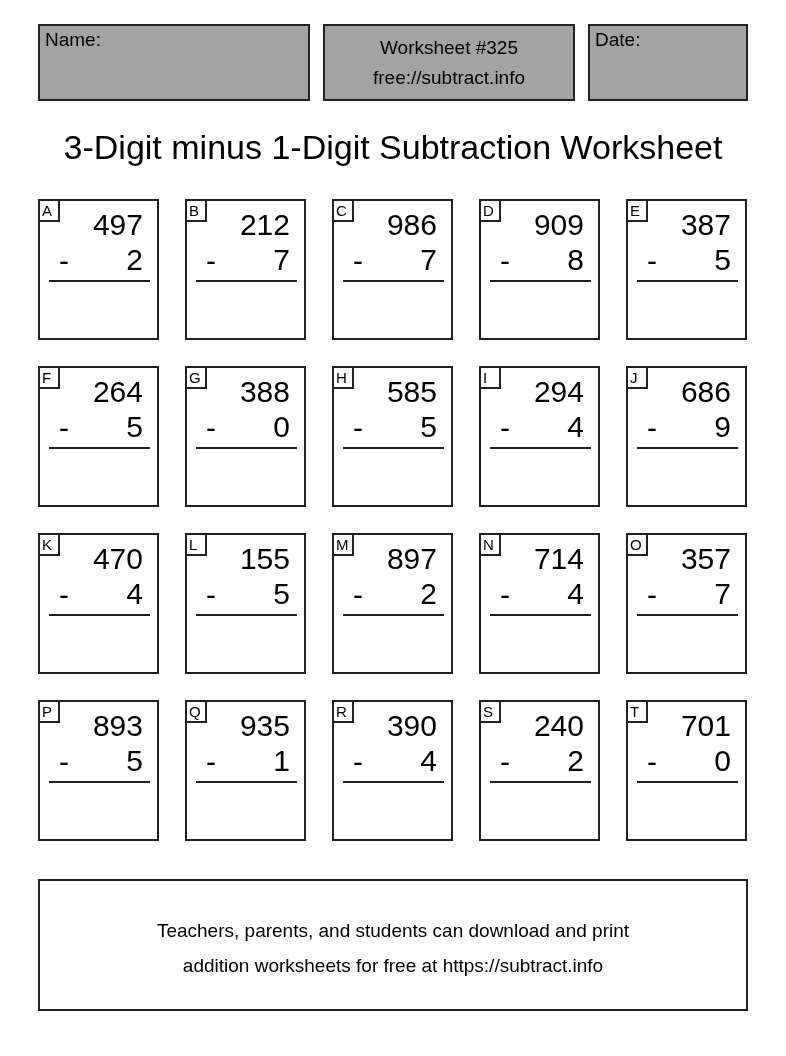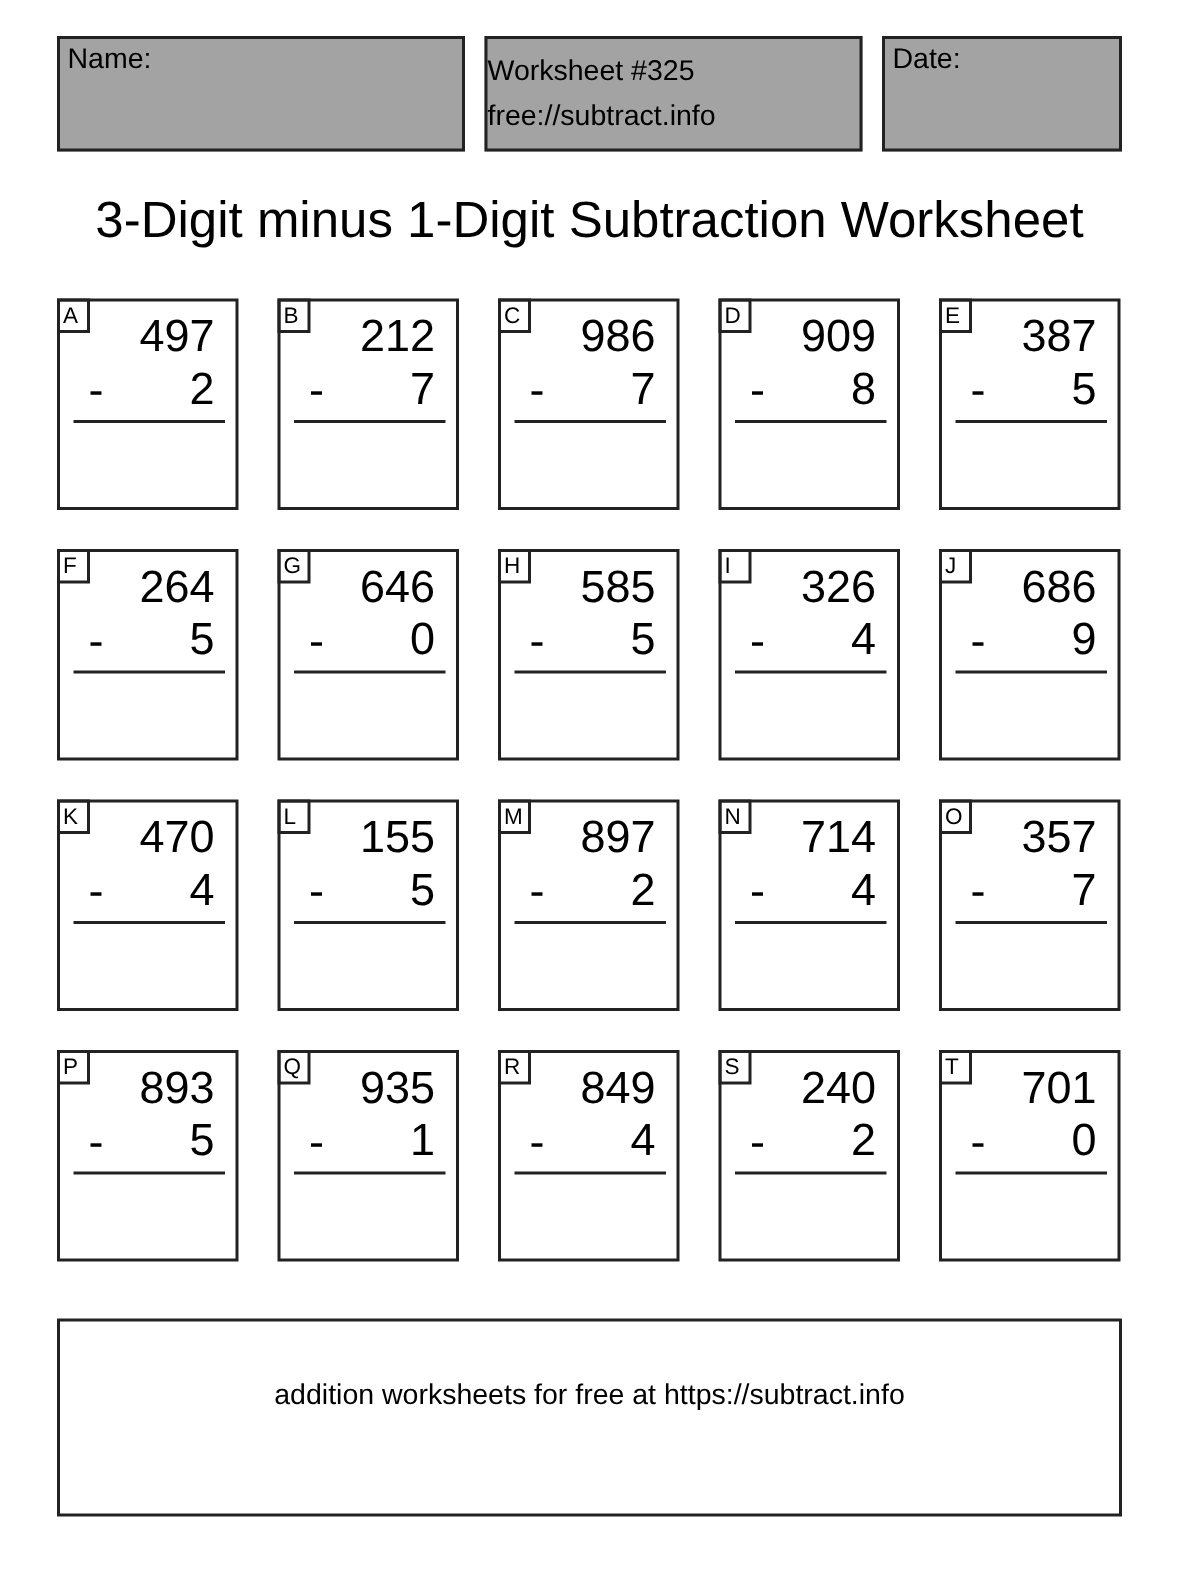--- a/index.html
+++ b/index.html
@@ -5,21 +5,21 @@
     html, body { margin: 0; padding: 0; background: #ffffff; }
     body {
       width: 786px; height: 1056px; position: relative; overflow: hidden;
       font-family: "Liberation Sans", sans-serif; color: #000;
     }
     .hdr-box {
       position: absolute; box-sizing: border-box;
       border: 2px solid #222; background: #a3a3a3;
     }
     .hdr-name { left: 38px; top: 24px; width: 272px; height: 77px; }
-    .hdr-ws   { left: 323px; top: 24px; width: 252px; height: 77px; }
+    .hdr-ws   { left: 323px; top: 24px; width: 252px; height: 77px; text-align: center; }
     .hdr-date { left: 588px; top: 24px; width: 160px; height: 77px; }
     .hdr-label { position: absolute; left: 5px; top: 3px; font-size: 19px; }
     .ws-line { font-size: 19px; line-height: 30px; }
     .ws-lines { padding-top: 7px; }
     .title {
       position: absolute; left: 0; top: 124px; width: 786px;
       text-align: center; font-size: 34px; line-height: 46px;
     }
     .grid { position: absolute; left: 0; top: 0; }
     .prob {
@@ -113,35 +113,35 @@
     </div>
     <div class="prob" style="left: 38px; top: 366px;">
       <div class="prob-letter">F</div>
       <div class="prob-top">264</div>
       <div class="prob-minus">-</div>
       <div class="prob-bottom">5</div>
       <div class="prob-line"></div>
     </div>
     <div class="prob" style="left: 185px; top: 366px;">
       <div class="prob-letter">G</div>
-      <div class="prob-top">646</div>
+      <div class="prob-top">388</div>
       <div class="prob-minus">-</div>
       <div class="prob-bottom">0</div>
       <div class="prob-line"></div>
     </div>
     <div class="prob" style="left: 332px; top: 366px;">
       <div class="prob-letter">H</div>
       <div class="prob-top">585</div>
       <div class="prob-minus">-</div>
       <div class="prob-bottom">5</div>
       <div class="prob-line"></div>
     </div>
     <div class="prob" style="left: 479px; top: 366px;">
       <div class="prob-letter">I</div>
-      <div class="prob-top">326</div>
+      <div class="prob-top">294</div>
       <div class="prob-minus">-</div>
       <div class="prob-bottom">4</div>
       <div class="prob-line"></div>
     </div>
     <div class="prob" style="left: 626px; top: 366px;">
       <div class="prob-letter">J</div>
       <div class="prob-top">686</div>
       <div class="prob-minus">-</div>
       <div class="prob-bottom">9</div>
       <div class="prob-line"></div>
@@ -190,21 +190,21 @@
     </div>
     <div class="prob" style="left: 185px; top: 700px;">
       <div class="prob-letter">Q</div>
       <div class="prob-top">935</div>
       <div class="prob-minus">-</div>
       <div class="prob-bottom">1</div>
       <div class="prob-line"></div>
     </div>
     <div class="prob" style="left: 332px; top: 700px;">
       <div class="prob-letter">R</div>
-      <div class="prob-top">849</div>
+      <div class="prob-top">390</div>
       <div class="prob-minus">-</div>
       <div class="prob-bottom">4</div>
       <div class="prob-line"></div>
     </div>
     <div class="prob" style="left: 479px; top: 700px;">
       <div class="prob-letter">S</div>
       <div class="prob-top">240</div>
       <div class="prob-minus">-</div>
       <div class="prob-bottom">2</div>
       <div class="prob-line"></div>
@@ -213,15 +213,16 @@
       <div class="prob-letter">T</div>
       <div class="prob-top">701</div>
       <div class="prob-minus">-</div>
       <div class="prob-bottom">0</div>
       <div class="prob-line"></div>
     </div>
   </div>
 
 <div class="footer">
   <div class="footer-lines">
+    <div class="footer-line">Teachers, parents, and students can download and print</div>
     <div class="footer-line">addition worksheets for free at https://subtract.info</div>
   </div>
 </div>
 
 </body></html>

